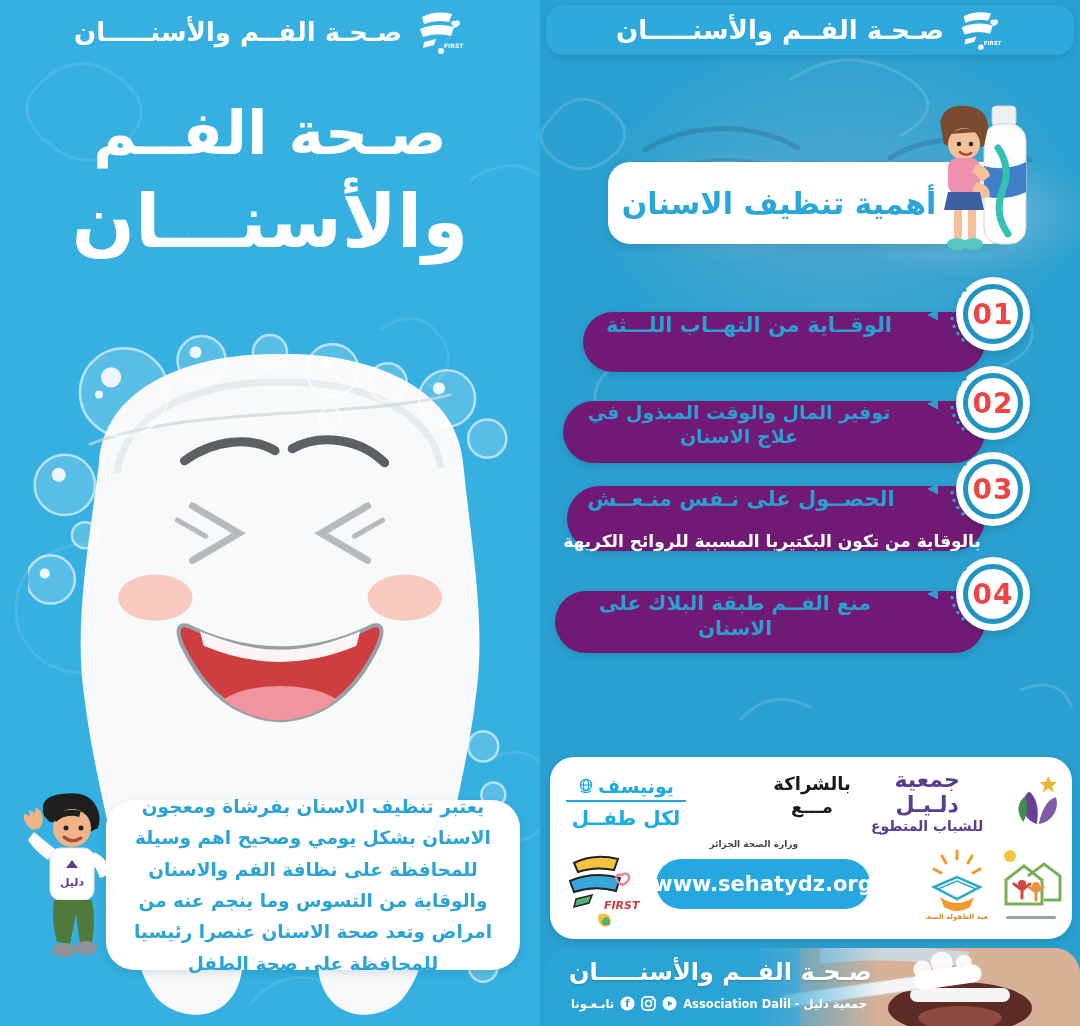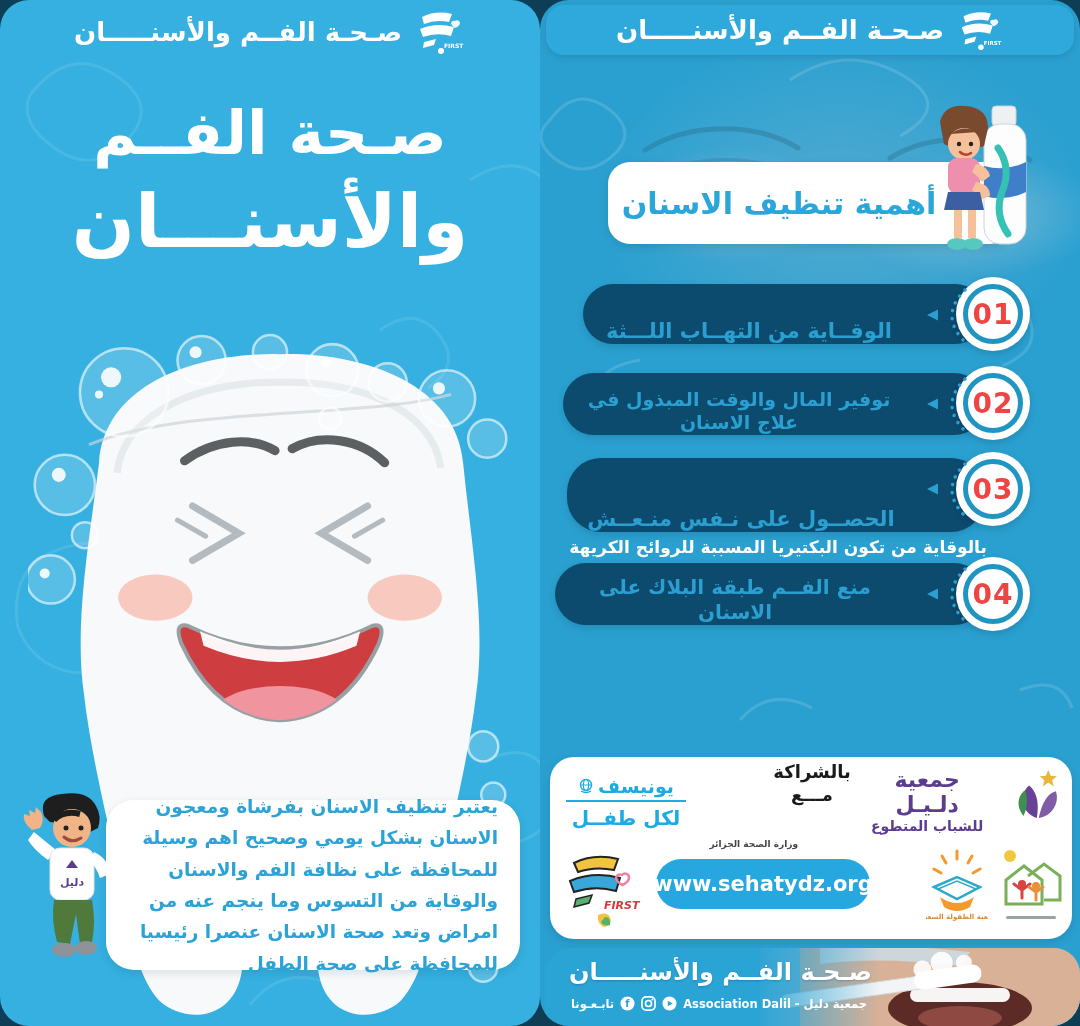--- a/index.html
+++ b/index.html
@@ -1,79 +1,79 @@
 <!DOCTYPE html>
 <html><head>
 <meta charset="utf-8">
 <style>
   html,body{margin:0;padding:0;background:#0d3e55;}
   *{box-sizing:border-box;}
   .poster{position:relative;width:1080px;height:1026px;overflow:hidden;
           font-family:"DejaVu Sans",sans-serif;direction:ltr;}
   
-  .panel{position:absolute;top:0;height:1026px;width:540px;overflow:hidden;border-radius:29px;}
+  .panel{position:absolute;top:0;height:1026px;width:540px;overflow:hidden;}
   .panel-left{left:0;background:#35b0e0;}
   .panel-right{left:540px;background:#2aa0d0;}
   .squig{position:absolute;inset:0;pointer-events:none;}
   
   .lp-header{position:absolute;top:6px;left:0;width:540px;height:52px;display:flex;
              align-items:center;justify-content:center;gap:12px;}
   .hdr-text{color:#fff;font-weight:700;font-size:26px;white-space:nowrap;}
   .rp-header{position:absolute;top:5px;left:6px;width:528px;height:50px;background:#2fa9dc;
              border-radius:18px;display:flex;align-items:center;justify-content:center;gap:12px;
              box-shadow:0 2px 6px rgba(0,40,60,.15);}
   
   .big-title{position:absolute;top:96px;left:0;width:540px;text-align:center;color:#fff;line-height:1.25;}
   .big-title .l1{font-size:60px;font-weight:700;}
   .big-title .l2{font-size:74px;font-weight:700;margin-top:4px;}
   .tooth-wrap{position:absolute;left:28px;top:322px;width:484px;height:704px;z-index:1;}
   .intro-card{position:absolute;left:106px;top:800px;width:414px;height:170px;background:#fff;
               border-radius:28px;z-index:4;display:flex;align-items:center;justify-content:center;
               padding:12px 22px;box-shadow:0 3px 8px rgba(0,40,60,.12);}
-  .intro-card p{margin:0;direction:rtl;text-align:right;color:#2ba3d6;font-weight:700;
+  .intro-card p{margin:0;direction:rtl;text-align:center;color:#2ba3d6;font-weight:700;
                 font-size:18.5px;line-height:1.7;}
   .boy-wrap{position:absolute;left:14px;top:790px;width:124px;height:182px;z-index:5;}
   
   .photo-haze{position:absolute;top:55px;left:0;width:540px;height:290px;
     background:
       radial-gradient(ellipse 170px 80px at 190px 150px, rgba(195,215,226,.45), transparent 70%),
       radial-gradient(ellipse 190px 90px at 430px 160px, rgba(188,210,222,.42), transparent 70%),
       radial-gradient(ellipse 330px 230px at 300px 150px, rgba(150,188,208,.38), transparent 75%);}
   
   .badge{position:absolute;left:68px;top:162px;width:404px;height:82px;background:#fff;
          border-radius:22px;display:flex;align-items:center;justify-content:center;
          padding-right:62px;box-shadow:0 3px 8px rgba(0,40,60,.15);z-index:3;}
   .badge span{color:#2aa6d8;font-weight:700;font-size:30px;direction:rtl;white-space:nowrap;}
   .girl-wrap{position:absolute;left:386px;top:96px;width:110px;height:162px;z-index:4;}
   
-  .pill{position:absolute;background:#0c4a6e;border-radius:34px;display:flex;align-items:flex-end;
+  .pill{position:absolute;background:#701a75;border-radius:34px;display:flex;align-items:flex-start;
         justify-content:center;box-shadow:0 3px 7px rgba(0,40,60,.15);z-index:3;
-        padding-right:88px;padding-left:18px;}
+        padding-right:88px;padding-left:18px;margin-top:28px;}
   .pill span{color:#2b9fd0;font-weight:700;direction:rtl;text-align:center;line-height:1.25;}
   .dots{position:absolute;width:46px;height:60px;z-index:5;}
   .numcircle{position:absolute;width:74px;height:74px;background:#fff;border-radius:50%;
              display:flex;align-items:center;justify-content:center;z-index:4;
              box-shadow:0 3px 7px rgba(0,40,60,.18);}
   .numcircle::before{content:"";position:absolute;inset:7px;border:5px solid #2095c2;border-radius:50%;}
   .numcircle span{position:relative;color:#ef4444;font-weight:700;font-size:28px;letter-spacing:1px;}
   .note{position:absolute;color:#fff;font-weight:700;font-size:17px;direction:rtl;
-        text-align:center;line-height:1.55;z-index:3;margin:6px;}
+        text-align:center;line-height:1.55;z-index:3;margin:0;}
   
   .footer-card{position:absolute;left:10px;top:757px;width:522px;height:182px;background:#fff;
                border-radius:24px;z-index:3;box-shadow:0 3px 8px rgba(0,40,60,.15);}
   .unicef{position:absolute;left:16px;top:18px;width:120px;text-align:center;color:#1cabe2;direction:rtl;}
   .unicef .u1{font-size:19px;font-weight:700;display:flex;align-items:center;justify-content:center;gap:4px;
               border-bottom:2px solid #1cabe2;padding-bottom:3px;}
   .unicef .u2{font-size:20px;font-weight:700;margin-top:4px;letter-spacing:2px;}
-  .partner{position:absolute;left:214px;top:4px;width:96px;text-align:center;color:#1a1a1a;direction:rtl;}
+  .partner{position:absolute;left:214px;top:16px;width:96px;text-align:center;color:#1a1a1a;direction:rtl;}
   .partner .p1{font-size:18px;font-weight:700;}
   .partner .p2{font-size:18px;font-weight:700;margin-top:2px;}
   .ministry{position:absolute;left:118px;top:82px;width:130px;color:#444;
             font-size:9px;font-weight:700;direction:rtl;}
-  .dalil{position:absolute;left:312px;top:10px;width:200px;display:flex;align-items:flex-start;
+  .dalil{position:absolute;left:312px;top:10px;width:200px;display:flex;align-items:center;
          justify-content:flex-end;gap:18px;}
   .dalil .dtxt{text-align:center;color:#5b3d8f;direction:rtl;}
   .dalil .d1{font-size:22px;font-weight:700;}
   .dalil .d2{font-size:14px;font-weight:700;margin-top:1px;}
   .first-logo{position:absolute;left:12px;top:92px;width:88px;height:82px;}
   .site-pill{position:absolute;left:106px;top:102px;width:214px;height:50px;background:#27a7e0;
              border-radius:25px;display:flex;align-items:center;justify-content:center;cursor:pointer;}
   .site-pill span{color:#fff;font-weight:700;font-size:21px;}
   .charity-logos{position:absolute;left:334px;top:86px;width:180px;height:88px;display:flex;
                  gap:10px;align-items:center;justify-content:flex-end;}
@@ -285,21 +285,21 @@
       <span style="font-size:19px;">توفير المال والوقت المبذول في علاج الاسنان</span>
     </div>
     <svg class="dots" style="left:385px;top:375px;" viewBox="0 0 46 60">
       <path d="M40,4 Q14,30 40,56" fill="none" stroke="#2b9fd0" stroke-width="3.5" stroke-linecap="round" stroke-dasharray="0.1 8"></path>
       <path d="M2,29 L13,23.5 L13,34.5 Z" fill="#2b9fd0"></path>
     </svg>
     <div class="numcircle" style="left:416px;top:366px;">
       <span>02</span>
     </div>
 
-    <div class="pill" style="left:27px;top:458px;width:418px;height:74px;">
+    <div class="pill" style="left:27px;top:458px;width:418px;height:65px;">
       <span style="font-size:21px;">الحصــول على نـفس منـعــش</span>
     </div>
     <svg class="dots" style="left:385px;top:460px;" viewBox="0 0 46 60">
       <path d="M40,4 Q14,30 40,56" fill="none" stroke="#2b9fd0" stroke-width="3.5" stroke-linecap="round" stroke-dasharray="0.1 8"></path>
       <path d="M2,29 L13,23.5 L13,34.5 Z" fill="#2b9fd0"></path>
     </svg>
     <div class="numcircle" style="left:416px;top:452px;">
       <span>03</span>
     </div>
     <p class="note" style="left:20px;top:528px;width:424px;">بالوقاية من تكون البكتيريا المسببة للروائح الكريهة</p>

